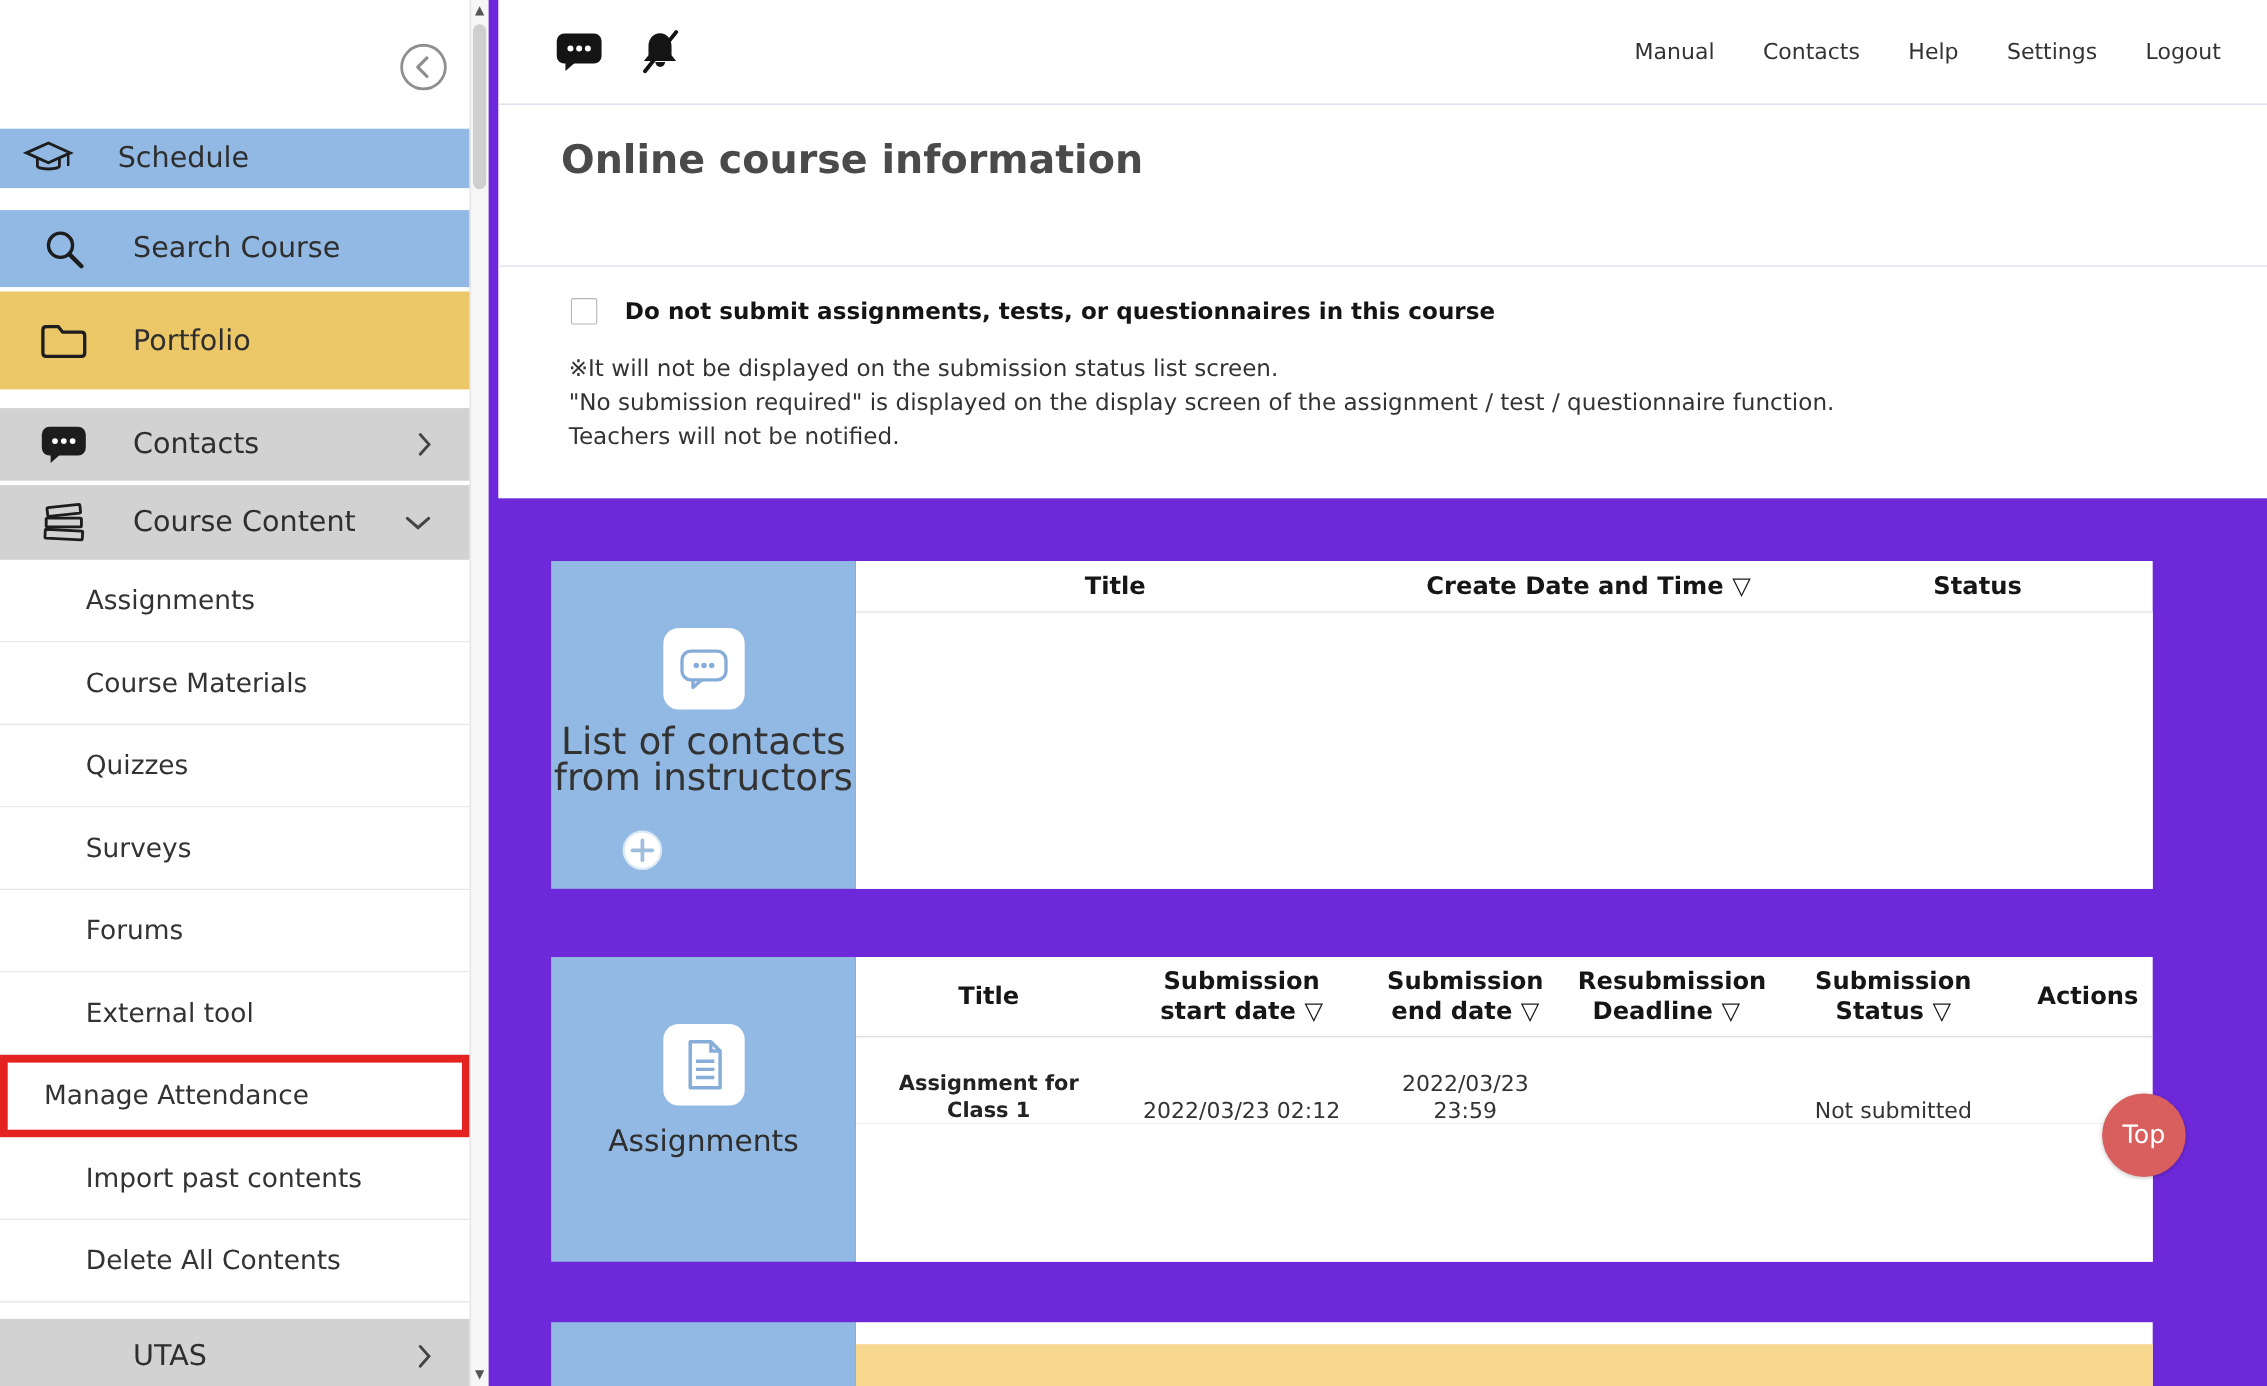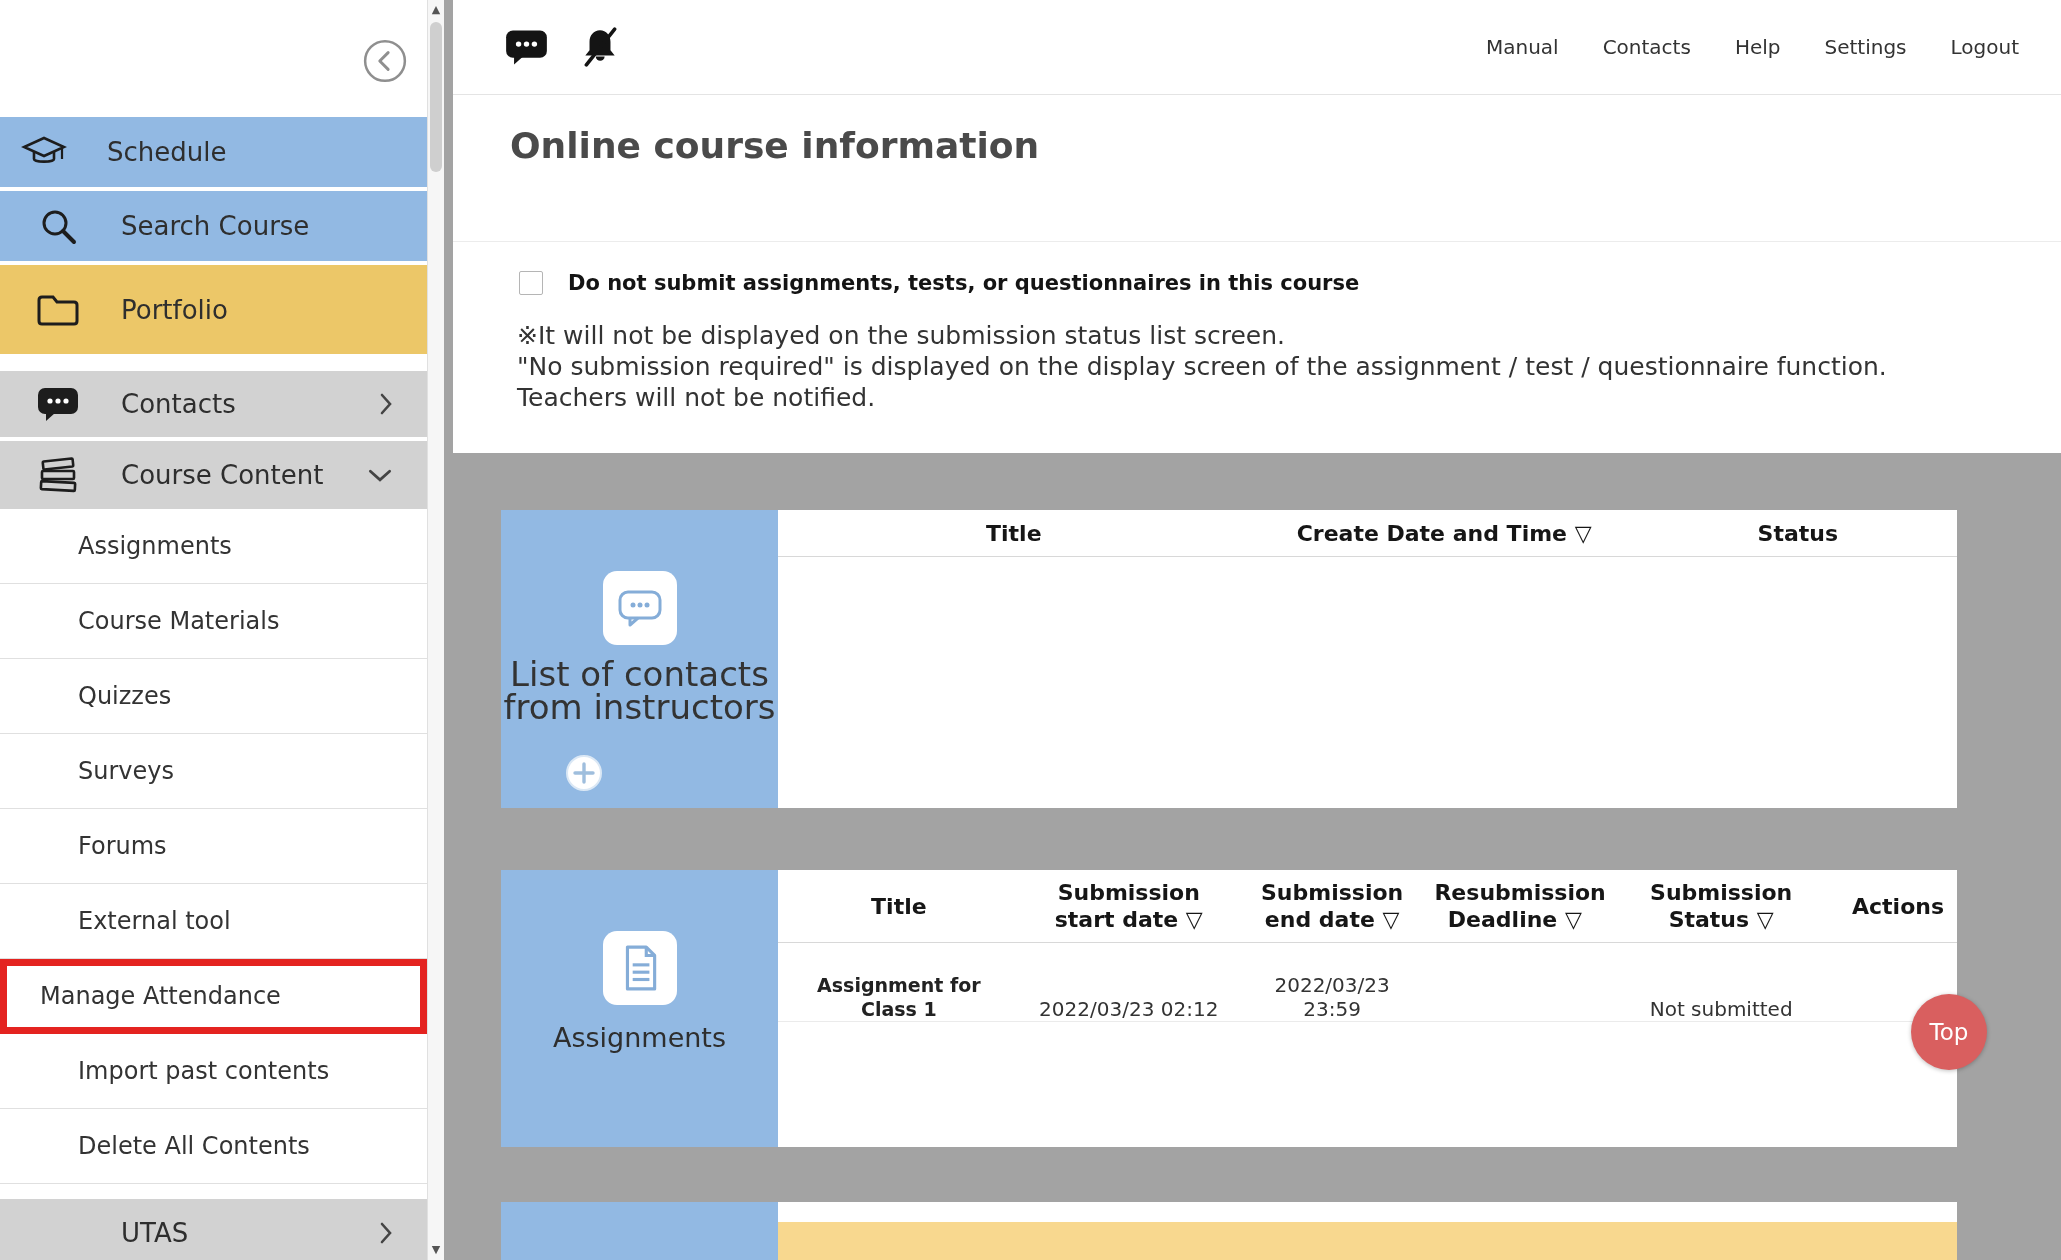--- a/index.html
+++ b/index.html
@@ -10,21 +10,21 @@
 
   
   .sidebar { position:absolute; left:0; top:0; width:427px; height:100%; background:#fff; z-index:2; }
   .collapse-btn { position:absolute; left:362px; top:38px; width:46px; height:46px; background:transparent; border:none; padding:0; cursor:pointer; }
   .menu-item { position:absolute; left:0; width:100%; display:flex; align-items:center; padding-left:30px; box-sizing:border-box; cursor:pointer; }
   .mi-icon { width:56px; display:flex; justify-content:center; margin-right:35px; }
   .mi-label { font-size:26px; color:#2e2e2e; }
   .mi-blue { background:#92b9e3; }
   .mi-yellow { background:#ecc768; }
   .mi-gray { background:#d2d2d2; }
-  .m-schedule { top:117px; height:70px;padding-left:16px; }
+  .m-schedule { top:117px; height:54px;padding-left:16px; }
   .m-search   { top:191px; height:70px; }
   .m-portfolio{ top:265px; height:89px; }
   .m-contacts { top:371px; height:66px; }
   .m-content  { top:441px; height:68px; }
   .chev { position:absolute; right:34px; display:flex; align-items:center; }
 
   .sub-item { position:absolute; left:0; width:100%; height:75px; display:flex; align-items:center;
     padding-left:78px; box-sizing:border-box; background:#fff; border-bottom:1px solid #e0e0e0; cursor:pointer; }
   .sub-item span { font-size:24px; color:#333; }
   .s0{top:509px}.s1{top:584px}.s2{top:659px}.s3{top:734px}.s4{top:809px}
@@ -35,37 +35,37 @@
     display:flex; align-items:center; padding-left:121px; box-sizing:border-box; cursor:pointer; }
   .utas span.lbl { font-size:26px; color:#2e2e2e; }
 
   .sidebar-scrollbar { position:absolute; left:427px; top:0; width:17px; height:100%;
     background:#f6f6f6; border-left:1px solid #e0e0e0; box-sizing:border-box; z-index:3; }
   .sb-arrow { position:absolute; width:100%; text-align:center; font-size:11px; color:#555; line-height:14px; cursor:pointer; }
   .sb-arrow.up { top:3px; } .sb-arrow.down { bottom:3px; }
   .sb-thumb { position:absolute; left:2px; width:12px; top:22px; height:150px; background:#cfcfcf; border-radius:6px; cursor:pointer; }
 
   
-  .main { position:absolute; left:444px; top:0; width:1617px; height:100%; background:#a3a3a3; }
+  .main { position:absolute; left:444px; top:0; width:1617px; height:100%; background:#6d28d9; }
 
   .topbar { position:absolute; left:9px; top:0; right:0; height:95px; background:#fff;
     border-bottom:1px solid #e4e4e4; display:flex; align-items:center; padding-left:52px; box-sizing:border-box; }
   .tb-icon { margin-right:30px; display:flex; align-items:center; cursor:pointer; }
   .tb-nav { position:absolute; right:42px; display:flex; gap:44px; }
   .tb-nav a { font-size:20px; color:#333; text-decoration:none; cursor:pointer; }
 
   .panel-title { position:absolute; left:9px; top:95px; right:0; height:146px; background:#fff; border-bottom:1px solid #ececec; }
   .panel-title h1 { margin:0; padding:30px 0 0 57px; font-size:36px; color:#4a4a4a; font-weight:bold; }
 
   .panel-options { position:absolute; left:9px; top:242px; right:0; height:211px; background:#fff; }
   .checkbox-row { position:absolute; left:66px; top:29px; display:flex; align-items:center; }
   .checkbox { width:24px; height:24px; border:1px solid #b5b5b5; border-radius:2px; background:#fff; box-sizing:border-box; cursor:pointer; }
   .checkbox-label { margin-left:25px; font-size:21px; font-weight:bold; color:#141414; }
   .notes { position:absolute; left:64px; top:78px; }
-  .notes p { margin:0; font-size:25px; line-height:31px; color:#333; }
+  .notes p { margin:0; font-size:21px; line-height:31px; color:#333; }
 
   .card { position:absolute; left:57px; width:1456px; display:flex; }
   .card-contacts { top:510px; height:298px; }
   .card-assignments { top:870px; height:277px; }
   .card-partial { top:1202px; height:230px; }
 
   .card-side { width:277px; flex:none; background:#92b9e3; position:relative;
     display:flex; flex-direction:column; align-items:center; }
   .icon-tile { width:74px; height:74px; background:#fff; border-radius:14px; margin-top:61px;
     display:flex; align-items:center; justify-content:center; }

